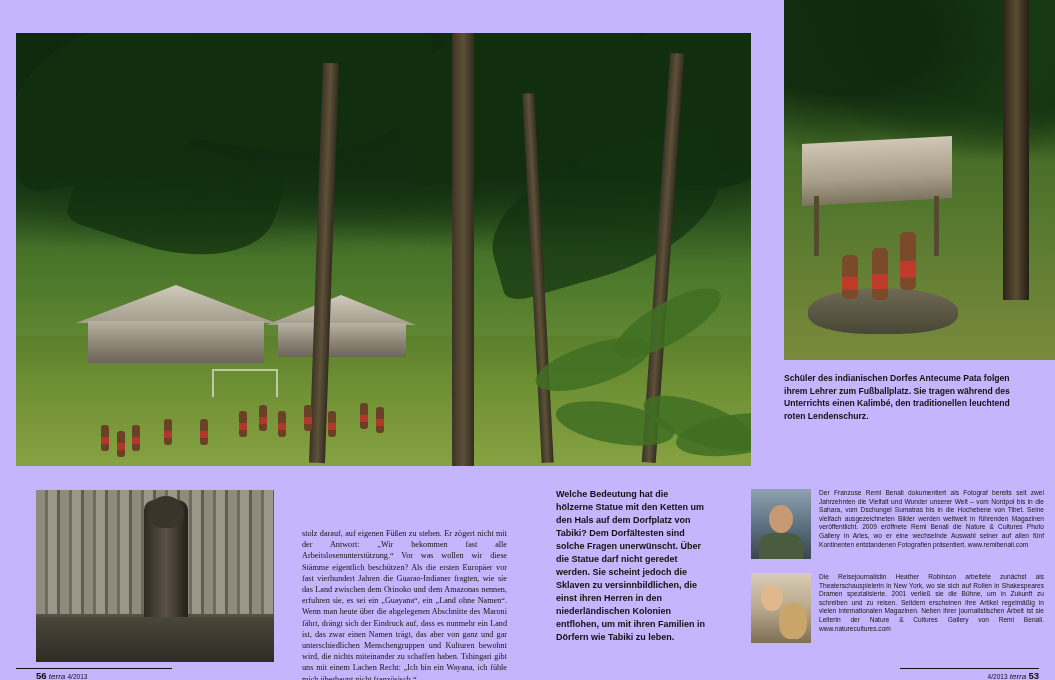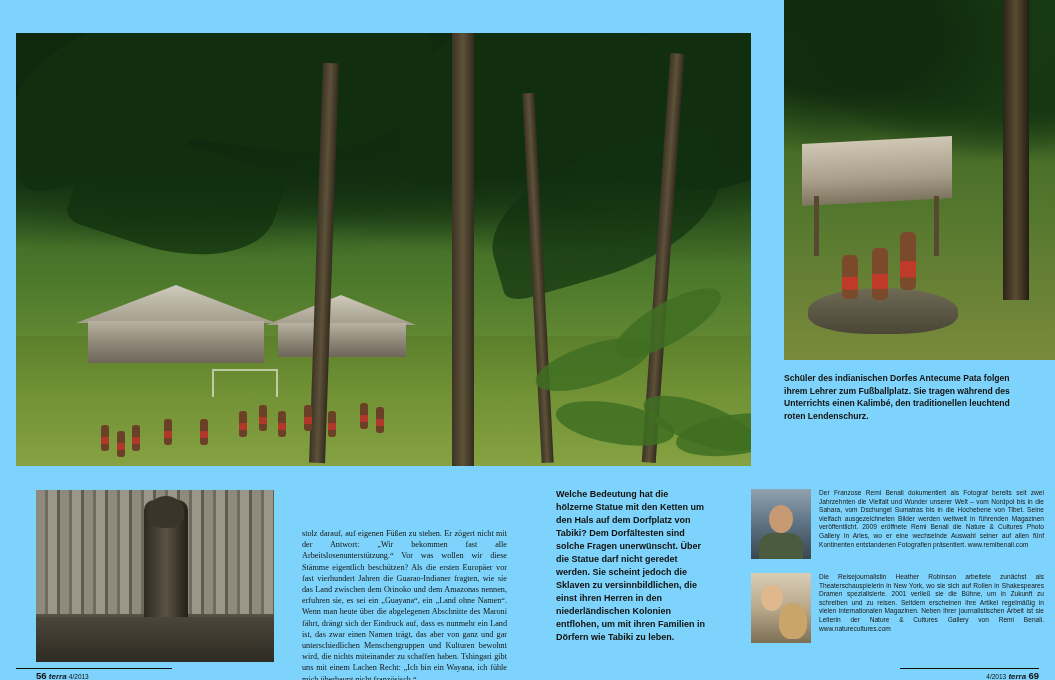--- a/index.html
+++ b/index.html
@@ -7,21 +7,21 @@
     margin: 0; padding: 0;
     width: 1055px; height: 680px;
     background: #ffffff;
     font-family: "Liberation Sans", sans-serif;
     overflow: hidden;
   }
   .page {
     position: relative;
     width: 1055px;
     height: 680px;
-    background: #7dd3fc;
+    background: #c4b5fd;
   }
 
   
   .photo { position: absolute; overflow: hidden; }
 
   
   #photo-main {
     left: 16px; top: 33px; width: 735px; height: 433px;
     background: linear-gradient(180deg,#1d3a15 0%, #2c5220 18%, #3a6424 38%, #4e7a2c 58%, #6d8f37 78%, #8aa04a 100%);
   }
@@ -202,21 +202,21 @@
   #rule-left { left: 16px; top: 668px; width: 156px; }
   #rule-right { left: 900px; top: 668px; width: 139px; }
 
   .folio {
     position: absolute; font-size: 8px; color: #111111;
     font-family: "Liberation Sans", sans-serif;
   }
   #folio-left { left: 36px; top: 670px; }
   #folio-right { right: 16px; top: 670px; text-align: right; }
   .folio .num { font-weight: bold; font-size: 9.5px; }
-  .folio .mag { font-style: italic; font-weight: bold; }
+  .folio .mag { font-style: italic; }
   .folio .iss { font-size: 6.5px; }
 
   
 </style>
 </head>
 <body>
 
 <div class="page">
 
   <div class="photo" id="photo-main">
@@ -306,16 +306,16 @@
 
   <div class="folio" id="folio-left">
     <span class="num">56</span>
     <span class="mag">terra</span>
     <span class="iss">4/2013</span>
   </div>
 
   <div class="folio" id="folio-right">
     <span class="iss">4/2013</span>
     <span class="mag">terra</span>
-    <span class="num">69</span>
+    <span class="num">53</span>
   </div>
 
 </div>
 
 </body></html>

